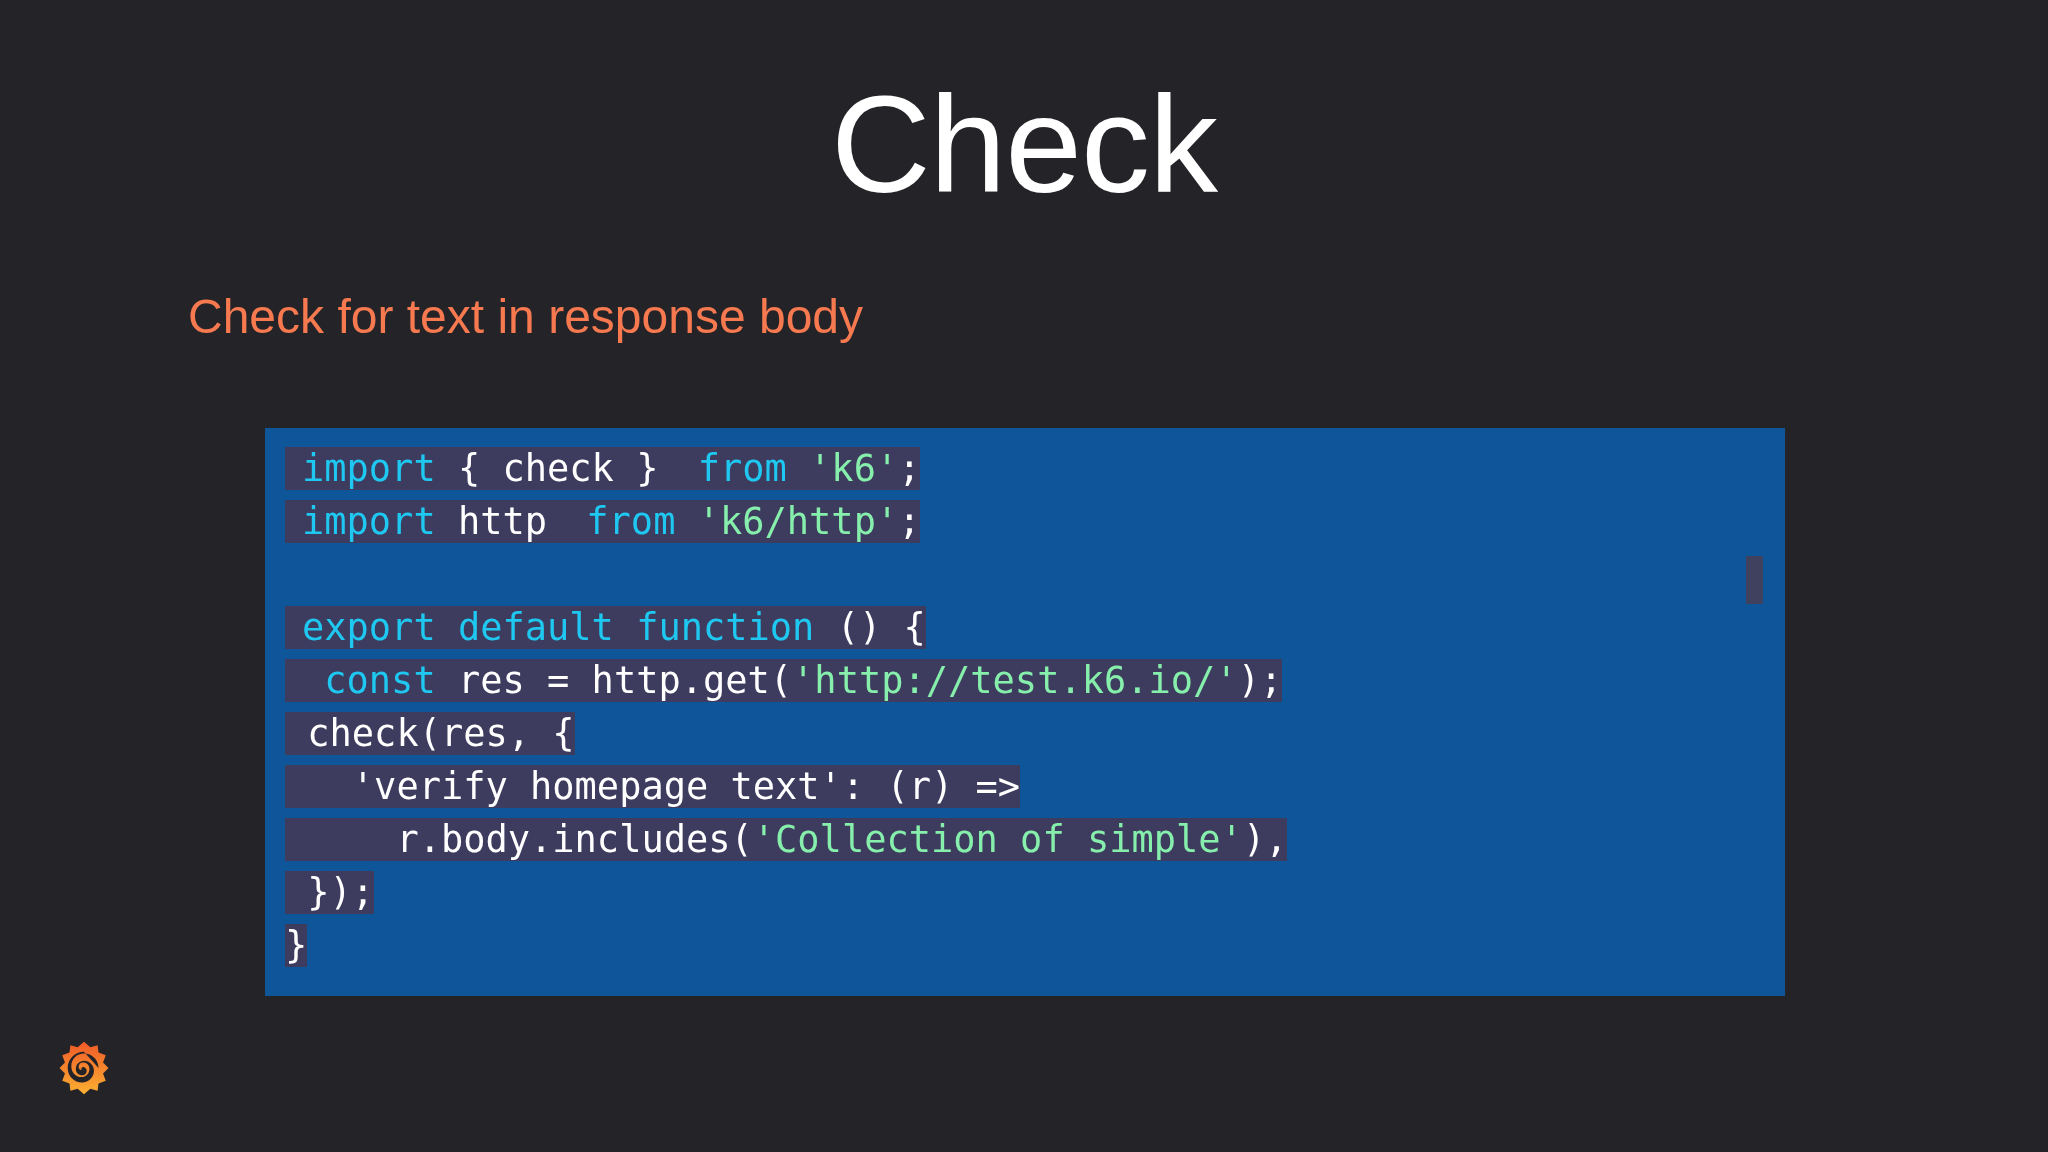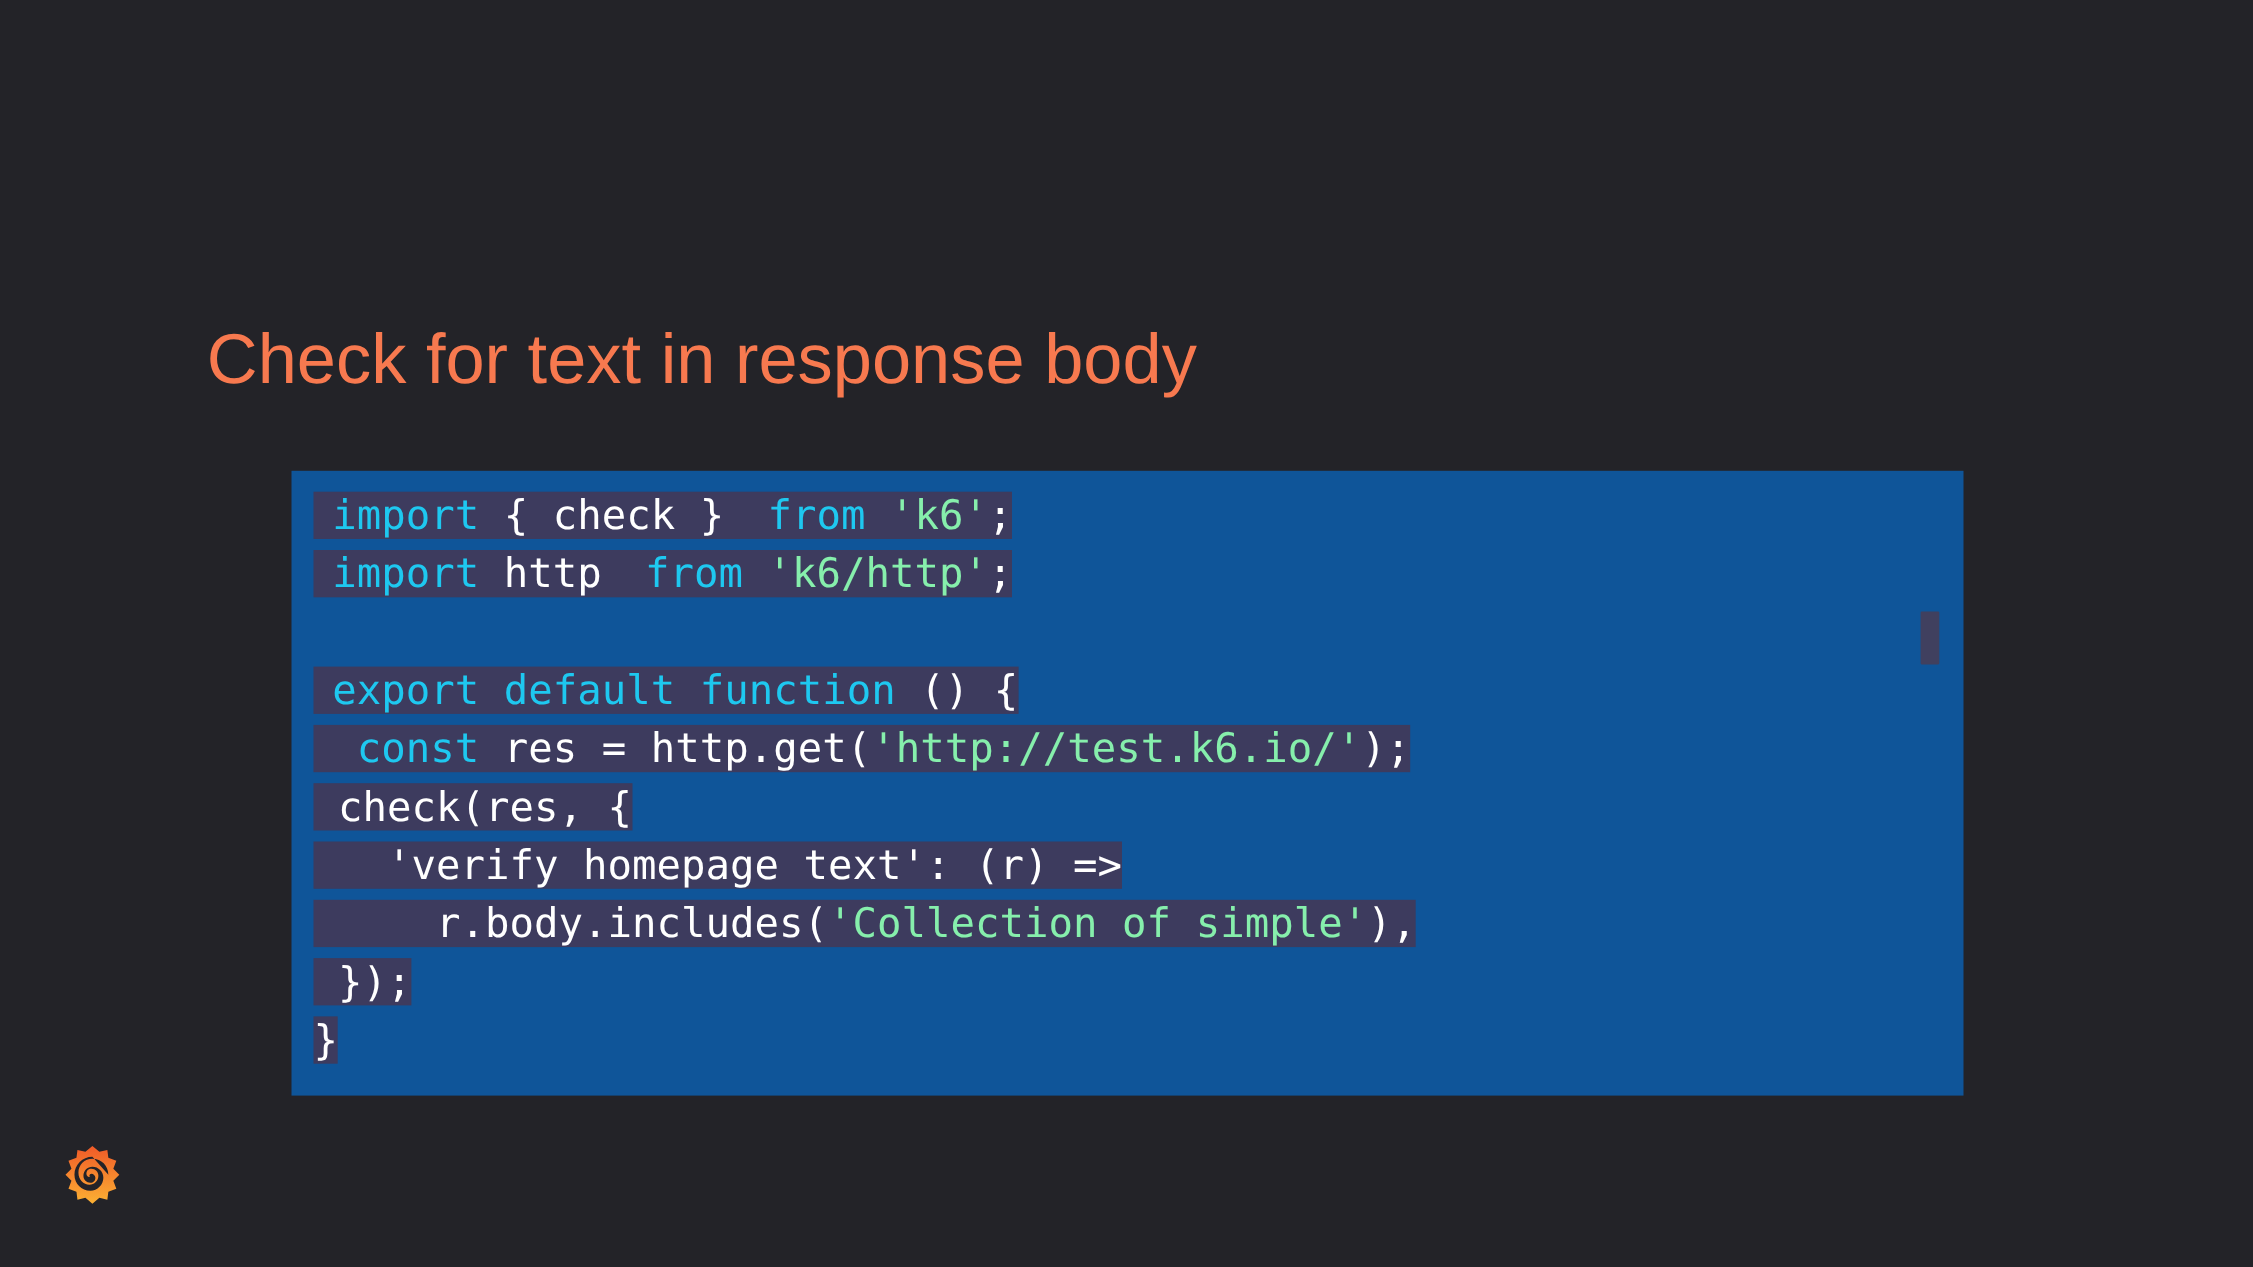--- a/index.html
+++ b/index.html
@@ -37,21 +37,21 @@
   }
 
   
   .subtitle {
     position: absolute;
     top: 288px;
     left: 188px;
     color: #f7794f;
     font-family: "Liberation Sans", sans-serif;
     font-weight: 300;
-    font-size: 64px;
+    font-size: 48px;
     line-height: 1.2;
     letter-spacing: 0px;
     white-space: nowrap;
   }
 
   
   .code-block {
     position: absolute;
     left: 265px;
     top: 428px;
@@ -120,20 +120,21 @@
     bottom: 55px;
     width: 58px;
     height: 58px;
   }
 </style>
 </head>
 <body>
 
 <div class="slide">
 
+  <div class="title">Check</div>
 
   <div class="subtitle">Check for text in response body</div>
 
   <div class="code-block">
     <div class="code-lines" id="code-lines"><span class="code-line"><span class="seg"><span class="t-kw">import</span><span class="t-pl"> { check } </span><span class="t-kw">from</span><span class="t-pl"> </span><span class="t-str">'k6'</span><span class="t-pl">;</span></span></span><span class="code-line"><span class="seg"><span class="t-kw">import</span><span class="t-pl"> http </span><span class="t-kw">from</span><span class="t-pl"> </span><span class="t-str">'k6/http'</span><span class="t-pl">;</span></span></span><span class="code-line blank"><span class="seg"> </span></span><span class="code-line"><span class="seg"><span class="t-kw">export default function</span><span class="t-pl"> () {</span></span></span><span class="code-line"><span class="seg"><span class="t-pl"> </span><span class="t-kw">const</span><span class="t-pl"> res = http.get(</span><span class="t-str">'http://test.k6.io/'</span><span class="t-pl">);</span></span></span><span class="code-line"><span class="seg"><span class="t-pl"> check(res, {</span></span></span><span class="code-line"><span class="seg"><span class="t-pl">   'verify homepage text': (r) =&gt;</span></span></span><span class="code-line"><span class="seg"><span class="t-pl">     r.body.includes(</span><span class="t-str">'Collection of simple'</span><span class="t-pl">),</span></span></span><span class="code-line"><span class="seg"><span class="t-pl"> });</span></span></span><span class="code-line"><span class="seg"><span class="t-pl">}</span></span></span></div>
     <div class="scroll-track">
       <div class="scroll-thumb"></div>
     </div>
   </div>
 

